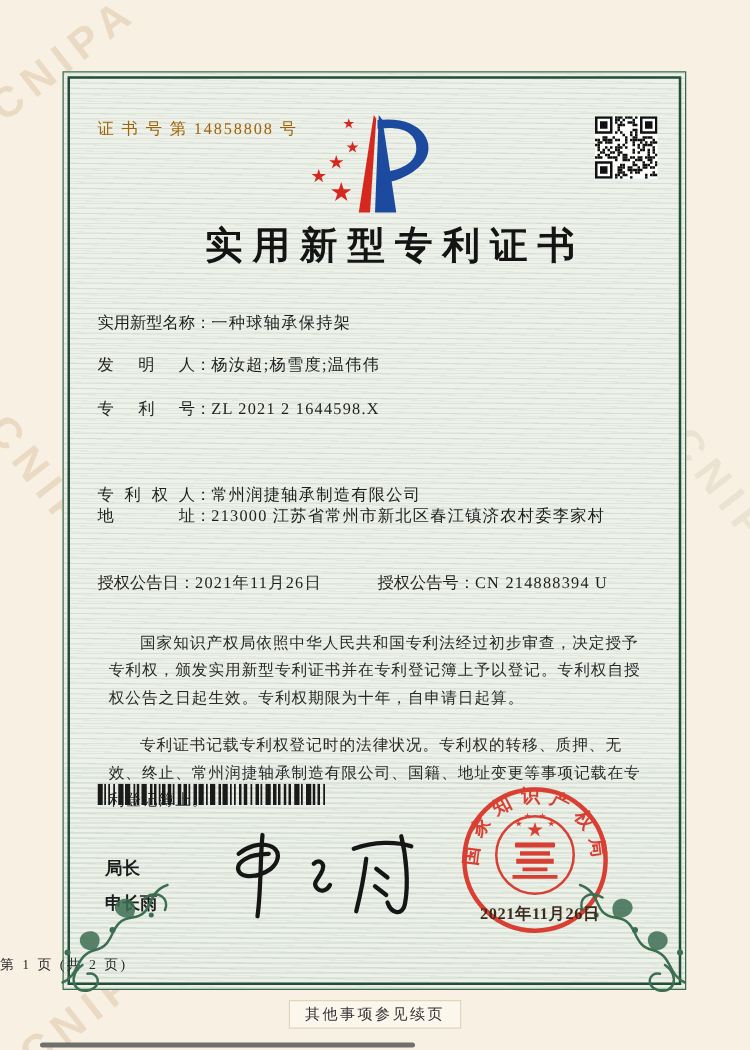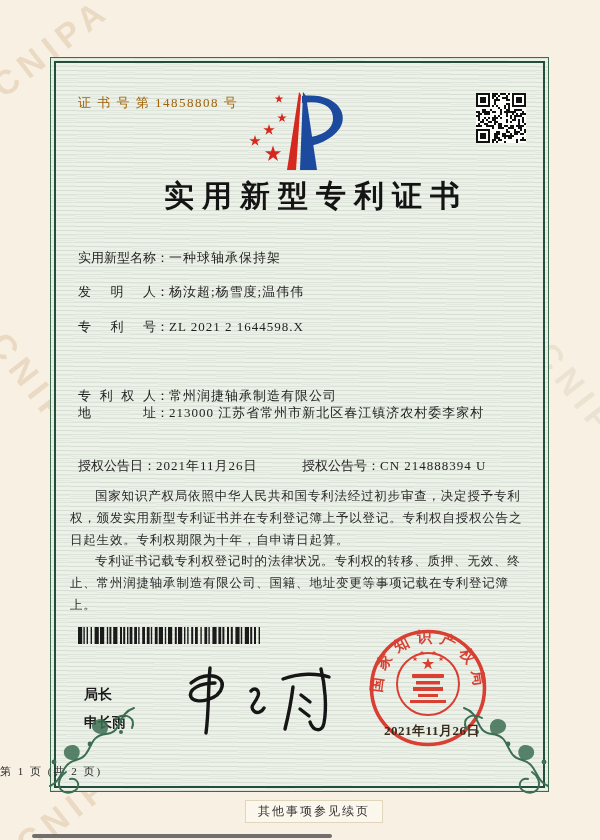--- a/index.html
+++ b/index.html
@@ -28,36 +28,36 @@
   .title{position:absolute;left:0;top:176px;width:100%;text-align:center;
          font-size:30px;font-weight:700;letter-spacing:8px;color:#141414;z-index:3;margin-left:16px;}
   
   .row{position:absolute;left:78px;font-size:13px;white-space:nowrap;z-index:3;color:#1f1f1f;}
   .lbl{display:inline-block;width:78px;text-align:justify;text-align-last:justify;
        text-justify:inter-character;vertical-align:bottom;}
   .lbl.plain{width:auto;text-align-last:auto;}
   .val{letter-spacing:1px;}
   
   .paras{position:absolute;left:70px;top:487px;width:462px;z-index:3;}
-  .paras p{margin:0;font-size:12.5px;line-height:1.74;letter-spacing:0.8px;
-           text-indent:2em;color:#2a2a2a;font-family:Liberation Mono, monospace;}
+  .paras p{margin:17px;font-size:12.5px;line-height:1.74;letter-spacing:0.8px;
+           text-indent:2em;color:#2a2a2a;}
   
   .barcode{position:absolute;left:78px;top:627px;width:187px;height:17px;z-index:3;}
   .signer{position:absolute;left:84px;top:680px;z-index:3;
           font-family:"Liberation Sans","DejaVu Sans",sans-serif;
           font-size:14px;font-weight:600;color:#1c1c1c;line-height:28px;}
   .signature{position:absolute;left:175px;top:663px;width:170px;height:78px;z-index:4;}
   .seal{position:absolute;left:366px;top:626px;width:124px;height:124px;z-index:3;opacity:.95;}
   .seal-date{position:absolute;left:362px;top:722px;width:140px;text-align:center;
              font-size:13px;font-weight:700;letter-spacing:0.5px;color:#3a2b1d;z-index:4;}
   .page-info{position:absolute;left:0;top:764px;width:100%;text-align:left;
              font-size:11px;letter-spacing:2px;color:#2a2a2a;z-index:3;}
   .footer-note{position:absolute;left:50%;top:800px;transform:translateX(-50%);
                font-size:12px;letter-spacing:2px;color:#333;z-index:3;
-               background:rgba(253,248,238,0.85);border:1px solid #e0d5bd;padding:2px 12px;margin-left:14px;}
+               background:rgba(253,248,238,0.85);border:1px solid #e0d5bd;padding:2px 12px;}
   .scan-strip{position:absolute;left:32px;top:834px;width:300px;height:4px;
               background:#4f4f4f;opacity:.8;border-radius:2px;z-index:3;}
   .ornament{position:absolute;z-index:4;}
   .hidden-defs{position:absolute;width:0;height:0;overflow:hidden;}
 </style>
 </head>
 <body>
 
 <div class="page">
 

